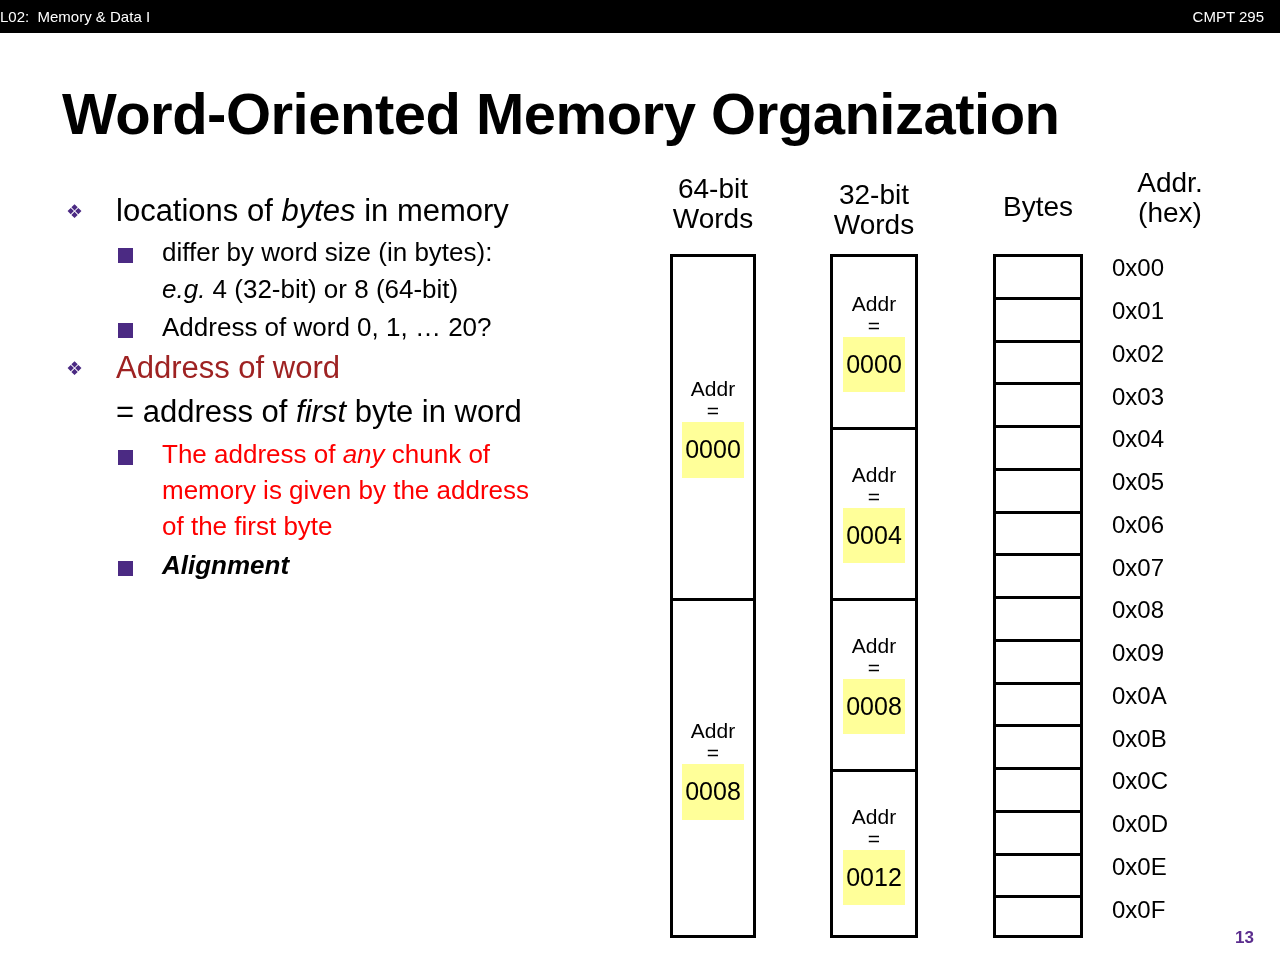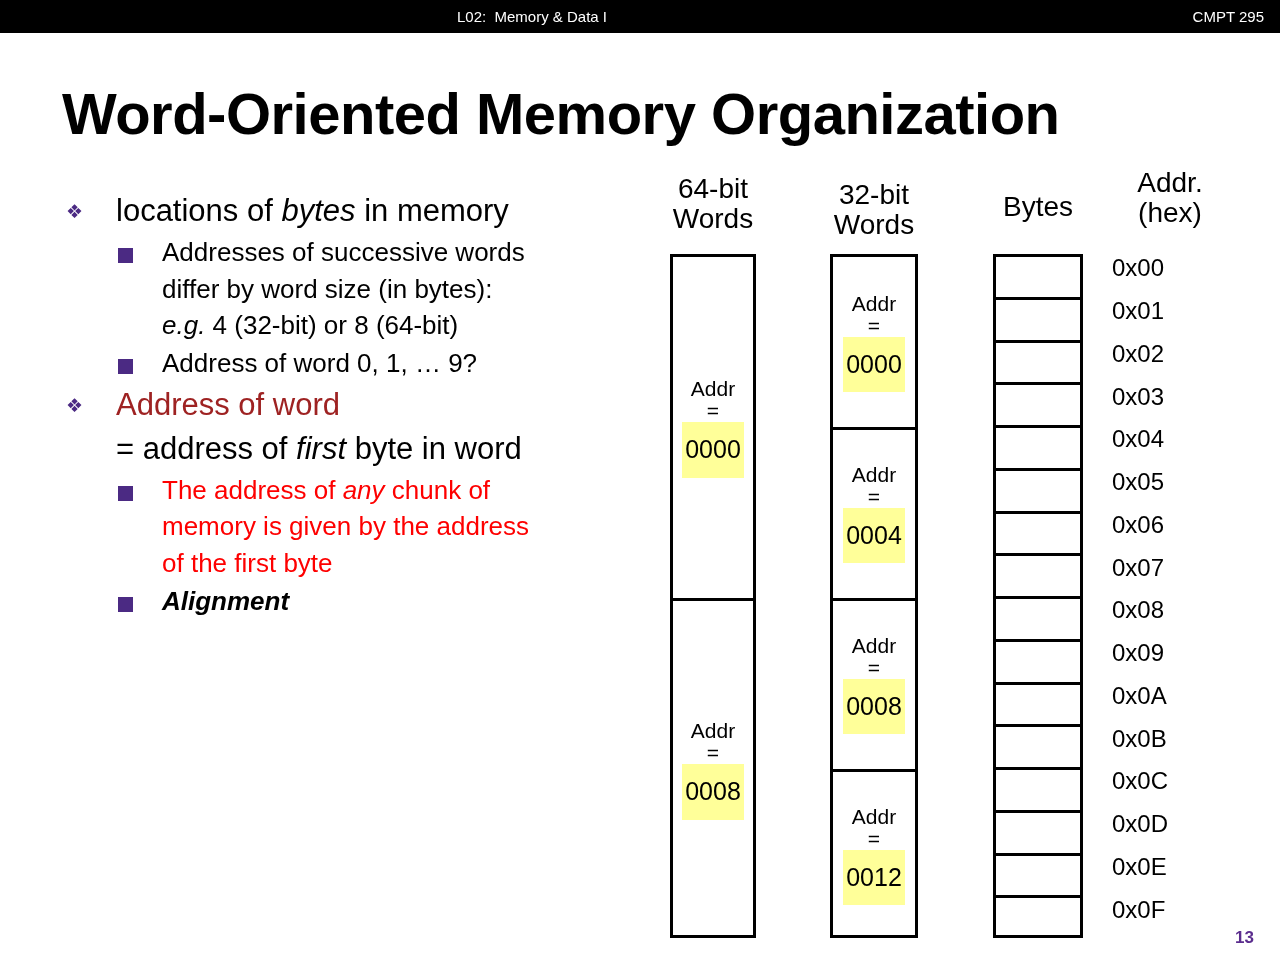--- a/index.html
+++ b/index.html
@@ -9,21 +9,21 @@
     overflow:hidden;position:relative;
   }
 
   
   .topbar{
     position:absolute;left:0;top:0;width:1280px;height:33px;
     background:#000000;color:#ffffff;
   }
   .topbar .lecture{
     position:absolute;left:0;top:0;width:1064px;height:33px;
-    line-height:33px;text-align:center;font-size:15px;white-space:pre;
+    line-height:33px;font-size:15px;white-space:pre;
   }
   .topbar .course{
     position:absolute;right:16px;top:0;height:26px;line-height:33px;
     font-size:15px;
   }
 
   
   .slide-title{
     position:absolute;left:62px;top:80px;width:1100px;
     font-size:58px;font-weight:bold;color:#000000;
@@ -101,29 +101,28 @@
 <div class="bullets" id="bullets">
     <div class="lvl1">
       <span class="dia">❖</span>
       <div class="txt">
         <div><span>locations of </span><span class="ital">bytes</span><span> in memory</span></div>
       </div>
     </div>
     <div class="lvl2">
       <span class="sq"></span>
       <div class="txt">
-        <div><span>Addresses of successive words</span></div>
         <div><span>differ by word size (in bytes):</span></div>
         <div><span class="ital">e.g.</span><span> 4 (32-bit) or 8 (64-bit)</span></div>
       </div>
     </div>
     <div class="lvl2">
       <span class="sq"></span>
       <div class="txt">
-        <div><span>Address of word 0, 1, … 9?</span></div>
+        <div><span>Address of word 0, 1, … 20?</span></div>
       </div>
     </div>
     <div class="lvl1 red-head">
       <span class="dia">❖</span>
       <div class="txt">
         <div><span>Address of word</span></div>
       </div>
     </div>
     <div class="lvl1">
       <div class="txt">

